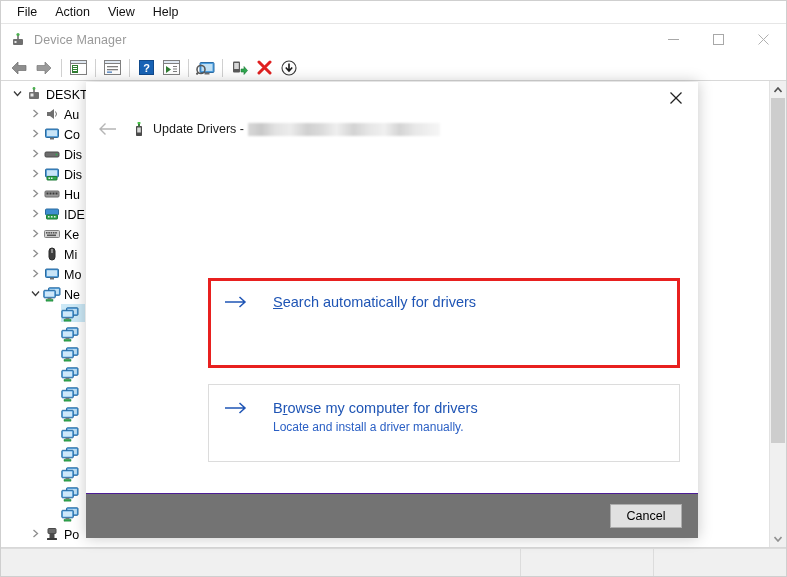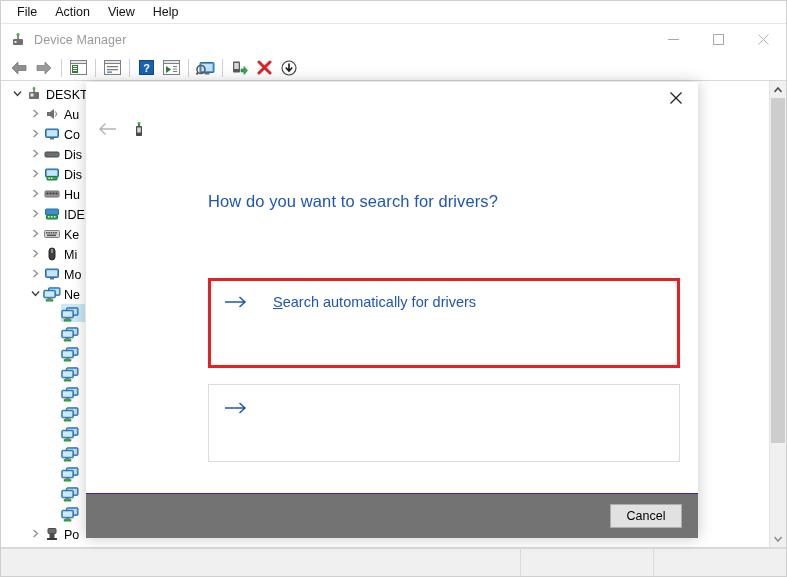--- a/index.html
+++ b/index.html
@@ -911,25 +911,28 @@
       </svg>
     </div>
     <div id="dlg-dev-icon">
       <svg width="12" height="15" viewBox="0 0 12 15">
         <rect x="3" y="4" width="6" height="10" rx="0.8" fill="#4a4a4a"></rect>
         <rect x="4.2" y="5.5" width="3.6" height="5" fill="#d9d9d9"></rect>
         <rect x="5" y="0.5" width="2" height="4" fill="#3d7a3d"></rect>
         <rect x="4.6" y="0" width="2.8" height="2" fill="#46c246"></rect>
       </svg>
     </div>
+    <div id="dlg-title">
+      <span>Update Drivers -</span>
+      <span id="dlg-title-redaction"></span>
+    </div>
   </div>
 
   <div id="dlg-body">
 
-    <div id="dlg-question">How do you want to search for drivers?</div>
 
     <div class="option-box" id="option-auto">
       <div class="option-inner">
         <div class="opt-arrow">
           <svg width="22" height="12" viewBox="0 0 22 12">
             <path d="M0 6 L20 6 M14.5 1 L20 6 L14.5 11" fill="none" stroke="#1f55b5" stroke-width="1.5"></path>
           </svg>
         </div>
         <div class="opt-text">
           <div class="opt-title"><u>S</u><span>earch automatically for drivers</span></div>
@@ -938,20 +941,24 @@
     </div>
     <div id="red-highlight"></div>
 
     <div class="option-box" id="option-browse">
       <div class="option-inner">
         <div class="opt-arrow">
           <svg width="22" height="12" viewBox="0 0 22 12">
             <path d="M0 6 L20 6 M14.5 1 L20 6 L14.5 11" fill="none" stroke="#1f55b5" stroke-width="1.5"></path>
           </svg>
         </div>
+        <div class="opt-text">
+          <div class="opt-title"><span>B</span><u>r</u><span>owse my computer for drivers</span></div>
+          <div class="opt-desc">Locate and install a driver manually.</div>
+        </div>
       </div>
     </div>
 
   </div>
 
   <div id="dlg-footer">
     <button id="cancel-button">Cancel</button>
   </div>
 </div>
 

